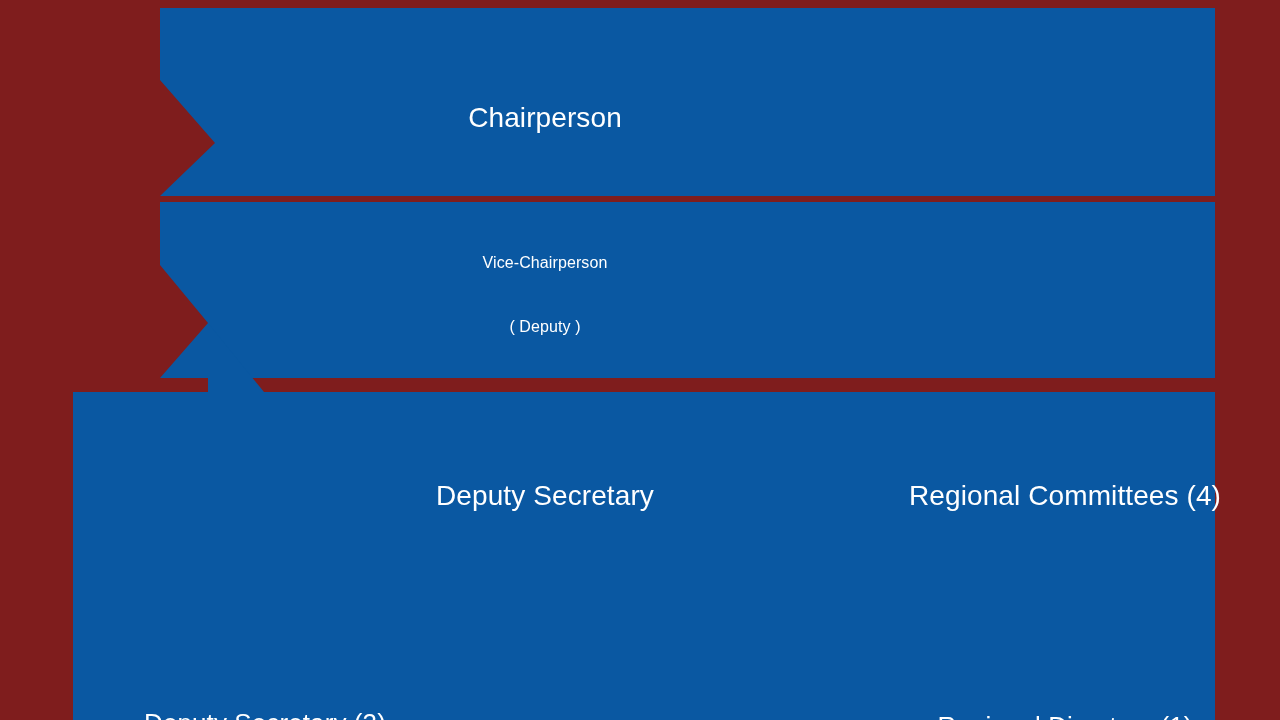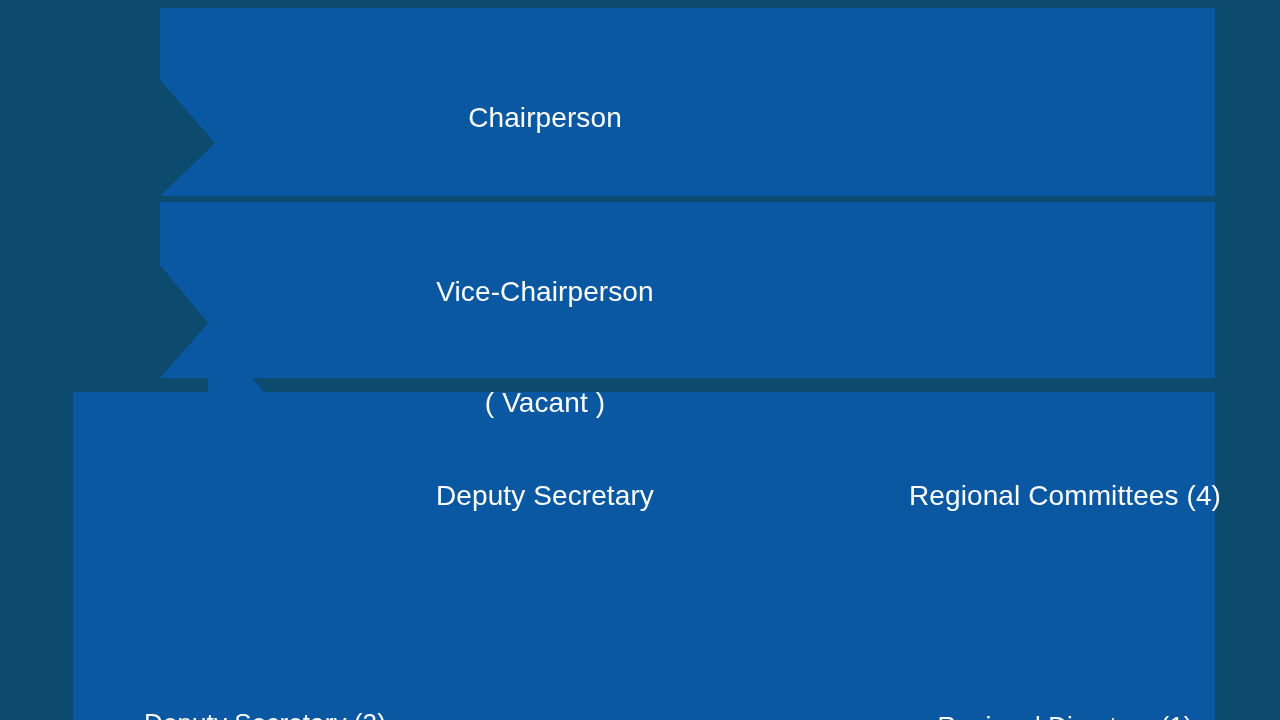--- a/index.html
+++ b/index.html
@@ -41,23 +41,23 @@
 
   
   #label-chairperson {
     left: 154px;
     top: 26px;
     width: 782px;
     font-size: 28px;
   }
   #label-vice-chairperson {
     left: 154px;
-    top: 200px;
+    top: 210px;
     width: 782px;
-    font-size: 28px;
+    font-size: 16px;
   }
   #label-member-secretary {
     left: 154px;
     top: 404px;
     width: 782px;
     font-size: 28px;
   }
   #label-regional-committees {
     left: 820px;
     top: 404px;
@@ -73,40 +73,40 @@
   #label-regional-directors {
     left: 830px;
     top: 640px;
     width: 470px;
     font-size: 26px;
   }
 </style>
 </head>
 <body>
 
-<div id="canvas" style="background: #0c4a6e;">
+<div id="canvas" style="background: #7f1d1d;">
 
   <svg id="chevron-svg" viewBox="0 0 1280 720" xmlns="http://www.w3.org/2000/svg" aria-hidden="true">
 
     <path d="M 160 8 L 1215 8 L 1215 196 L 160 196 L 215 143 L 160 80 Z" fill="#0A58A2" stroke="none"></path>
 
     <path d="M 160 202 L 1215 202 L 1215 378 L 160 378 L 208 323 L 160 265 Z" fill="#0A58A2" stroke="none"></path>
 
     <path d="M 73 392 L 1215 392 L 1215 720 L 73 720 Z" fill="#0A58A2" stroke="none"></path>
 
     <path d="M 208 323 L 264 392 L 208 392 Z" fill="#0A58A2" stroke="none"></path>
   </svg>
 
   <div class="node-label" id="label-chairperson" style="color: rgb(255, 255, 255);">
     <span class="line">Chairperson</span>
   </div>
 
   <div class="node-label" id="label-vice-chairperson" style="color: rgb(255, 255, 255);">
     <span class="line">Vice-Chairperson</span>
-    <span class="line">( Vacant )</span>
+    <span class="line">( Deputy )</span>
   </div>
 
   <div class="node-label" id="label-member-secretary" style="color: rgb(255, 255, 255);">
     <span class="line">Deputy Secretary</span>
   </div>
 
   <div class="node-label" id="label-regional-committees" style="color: rgb(255, 255, 255);">
     <span class="line">Regional Committees (4)</span>
   </div>
 

